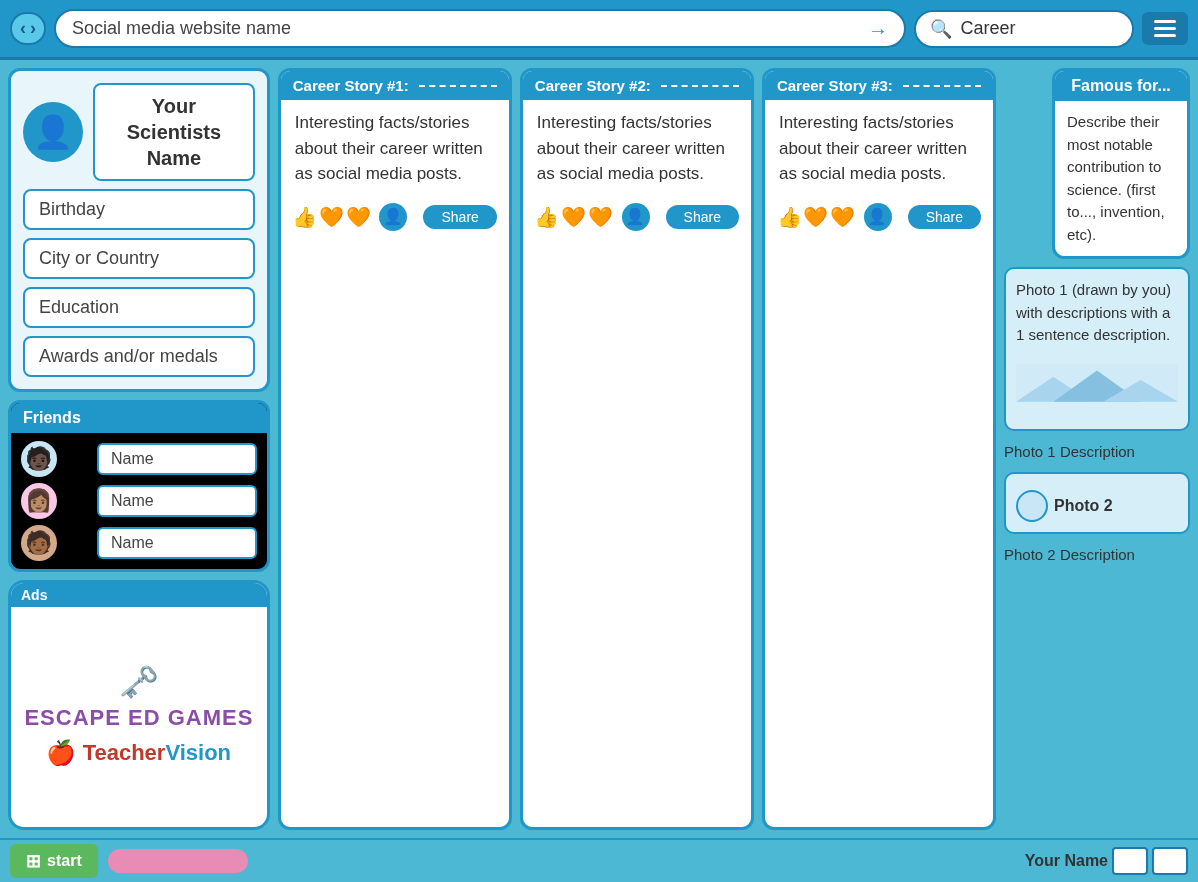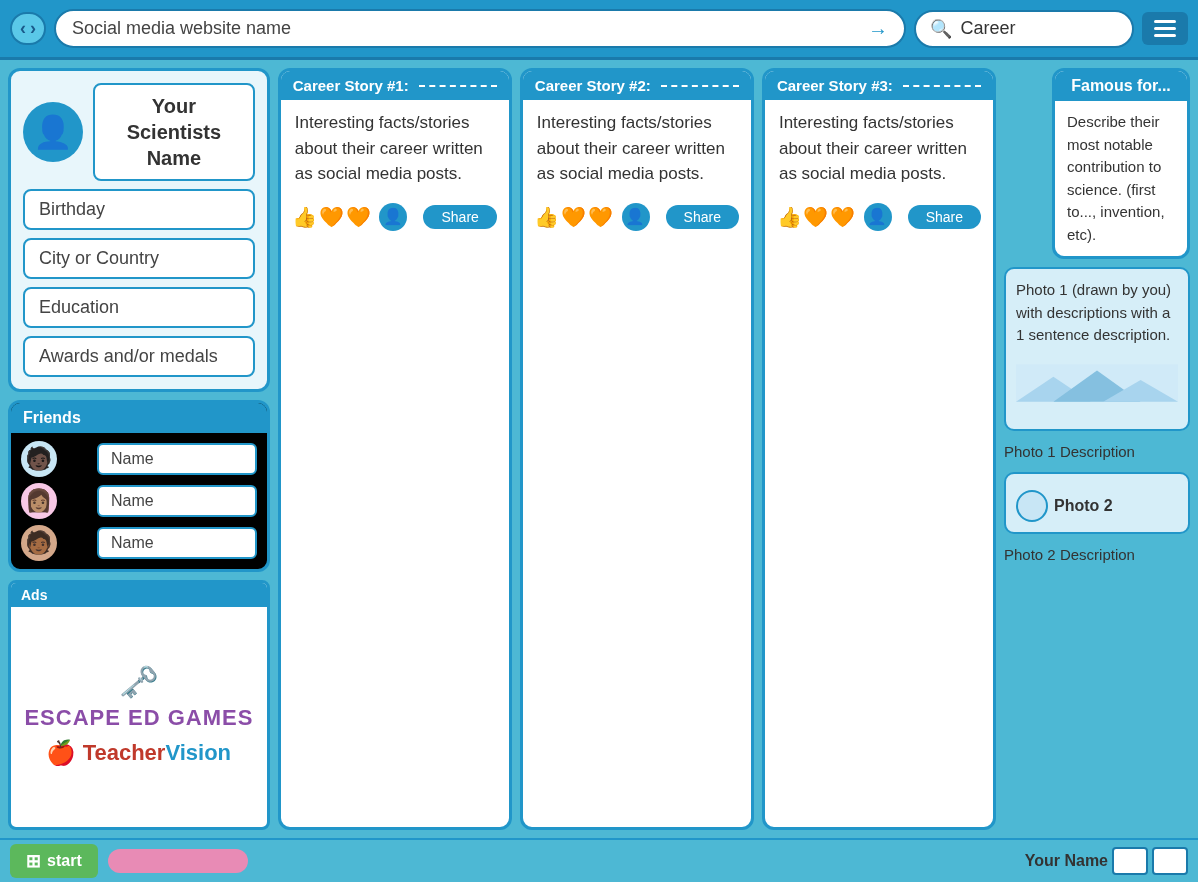--- a/index.html
+++ b/index.html
@@ -202,21 +202,21 @@
       padding: 5px 12px;
       font-size: 16px;
       color: #444;
       margin-left: 32px;
     }
 
     
     .ads-section {
       background: white;
       border: 3px solid #2196c9;
-      border-radius: 8px;
+      border-radius: 16px;
       overflow: hidden;
       flex: 1;
     }
     .ads-header {
       background: #2196c9;
       color: white;
       font-size: 14px;
       font-weight: bold;
       padding: 4px 10px;
     }

